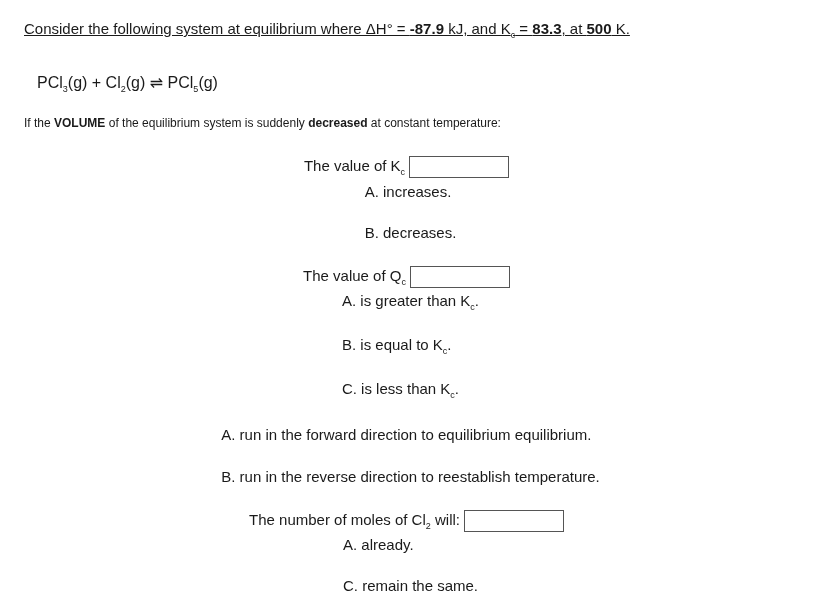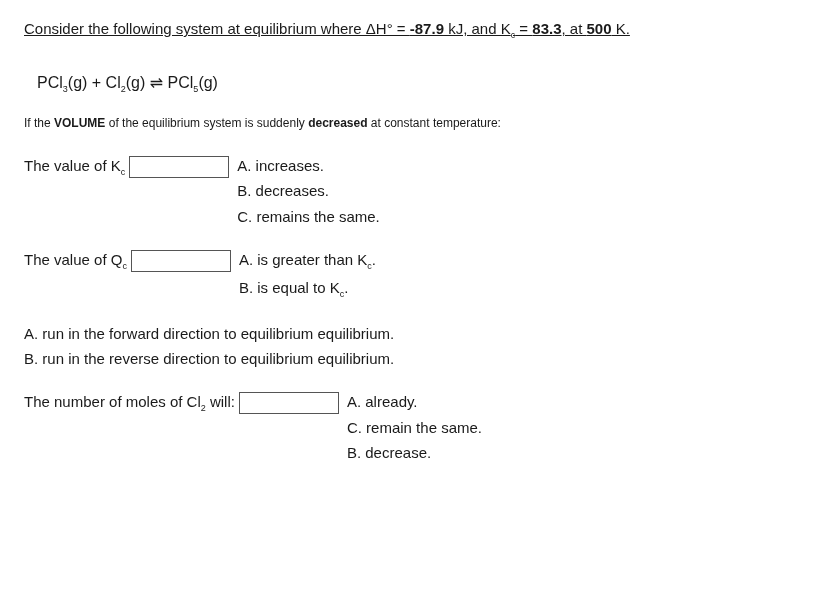--- a/index.html
+++ b/index.html
@@ -33,22 +33,23 @@
     }
 
     .volume-line {
       font-size: 12px;
       line-height: 1.5;
       margin-bottom: 22px;
     }
 
     .question-block {
       display: flex;
-      align-items: flex-start;
+      align-items: center;
       margin-bottom: 20px;
+      flex-direction: column;
     }
 
     .question-label {
       font-size: 15px;
       font-weight: normal;
       white-space: nowrap;
       margin-right: 4px;
       line-height: 1.6;
     }
 
@@ -60,21 +61,21 @@
       margin-right: 8px;
       vertical-align: middle;
       background: #fff;
       flex-shrink: 0;
       margin-top: 2px;
     }
 
     .options-col {
       display: flex;
       flex-direction: column;
-      gap: 2px;
+      gap: 18px;
     }
 
     .option-item {
       font-size: 15px;
       line-height: 1.55;
     }
 
     sub {
       font-size: 9px;
       vertical-align: sub;
@@ -106,39 +107,39 @@
 </div>
 
 <div class="question-block">
   <div class="label-input-wrapper">
     <span class="question-label">The value of K<sub>c</sub></span>
     <input type="text" class="answer-box" style="">
   </div>
   <div class="options-col">
     <span class="option-item">A. increases.</span>
     <span class="option-item">B. decreases.</span>
-    <span class="option-item">C. remains the same.</span>
   </div>
 </div>
 
 <div class="question-block">
   <div class="label-input-wrapper">
     <span class="question-label">The value of Q<sub>c</sub></span>
     <input type="text" class="answer-box" style="">
   </div>
   <div class="options-col">
     <span class="option-item">A. is greater than K<sub>c</sub>.</span>
     <span class="option-item">B. is equal to K<sub>c</sub>.</span>
+    <span class="option-item">C. is less than K<sub>c</sub>.</span>
   </div>
 </div>
 
 <div class="question-block">
   <div class="options-col">
     <span class="option-item">A. run in the forward direction to equilibrium equilibrium.</span>
-    <span class="option-item">B. run in the reverse direction to equilibrium equilibrium.</span>
+    <span class="option-item">B. run in the reverse direction to reestablish temperature.</span>
   </div>
 </div>
 
 <div class="question-block">
   <div class="label-input-wrapper">
     <span class="question-label">The number of moles of Cl<sub>2</sub> will:</span>
     <input type="text" class="answer-box" style="">
   </div>
   <div class="options-col">
     <span class="option-item">A. already.</span>

